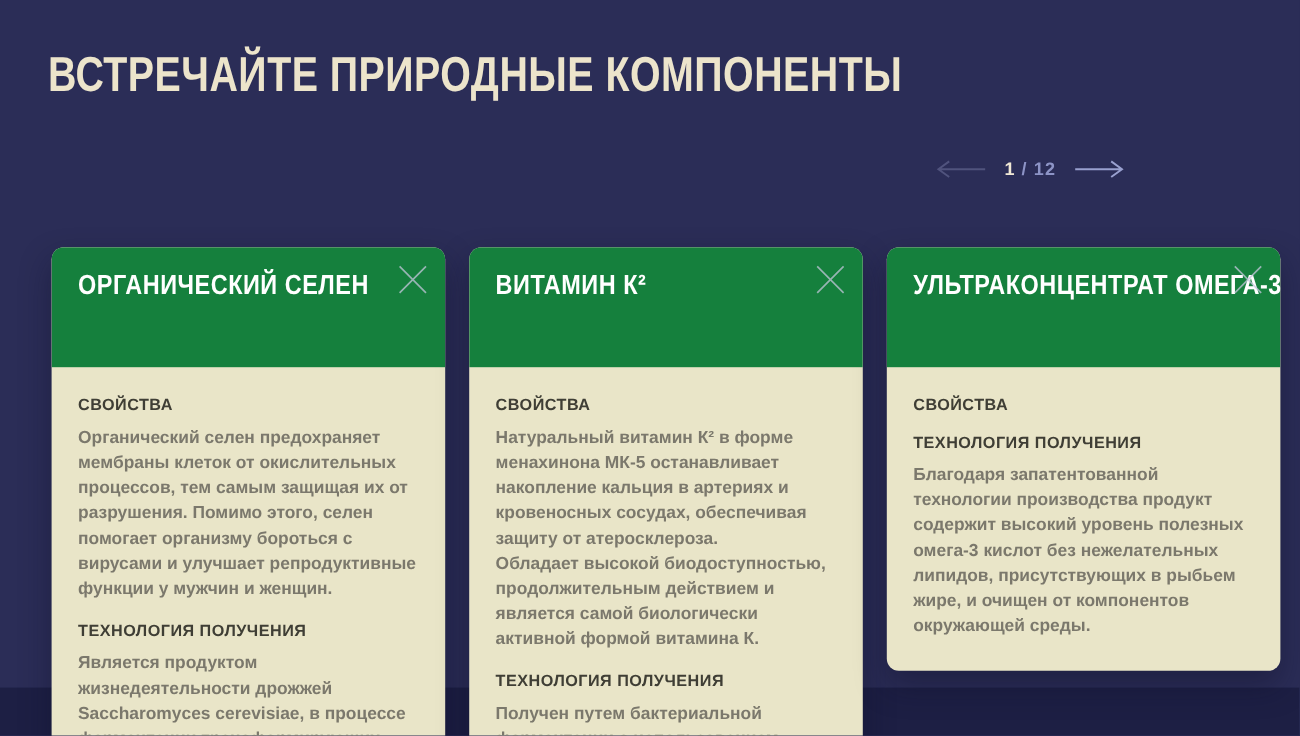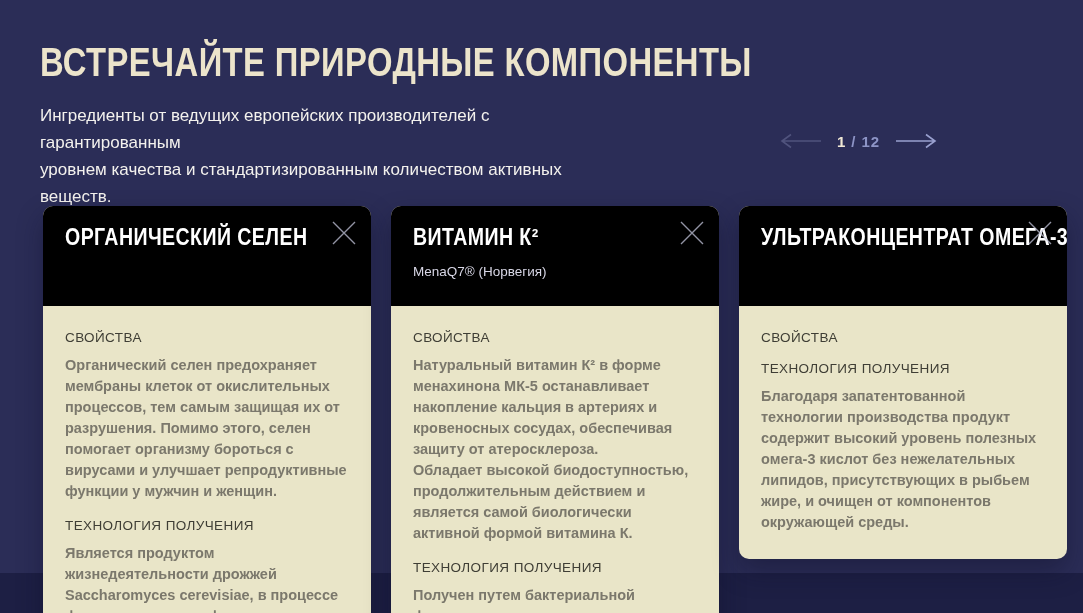--- a/index.html
+++ b/index.html
@@ -42,57 +42,55 @@
   .cards {
     position: absolute; left: 43px; top: 206px;
     display: flex; gap: 20px; align-items: flex-start; z-index: 1;
   }
   .card {
     width: 328px; border-radius: 10px; overflow: hidden;
     box-shadow: 0 12px 26px rgba(12, 14, 38, 0.38);
     background: #e9e5c8;
   }
   .card-header {
-    position: relative; height: 100px; background: #000000;
+    position: relative; height: 100px; background: #15803d;
     padding: 18px 50px 0 22px;
   }
   .card-title {
     font-size: 23px; font-weight: 700; color: #ffffff;
     letter-spacing: 0.5px; white-space: nowrap;
     transform: scaleX(0.85); transform-origin: left center;
   }
   .card-brand {
     margin-top: 13px; font-size: 13.5px; color: #d8d7e6;
   }
   .close-btn {
     position: absolute; top: 12px; right: 12px; width: 30px; height: 30px;
     background: none; border: none; cursor: pointer; padding: 2px;
     opacity: 0.75;
   }
   .close-btn svg { stroke: #c3c6db; }
   .card-body { padding: 24px 22px 26px 22px; }
   .section-label {
-    font-size: 13.5px; font-weight: 400; color: #3f3e35; letter-spacing: 0.4px;
+    font-size: 13.5px; font-weight: 700; color: #3f3e35; letter-spacing: 0.4px;
   }
   .section-label.tech { margin-top: 16px; }
   .section-text {
     margin-top: 10px; font-size: 14.5px; line-height: 21px; color: #7b786c;
     white-space: pre-line;
     font-weight: bold;
   }
 </style>
 </head>
 <body>
 
 <div class="page">
 
   <h1 class="page-title">ВСТРЕЧАЙТЕ ПРИРОДНЫЕ КОМПОНЕНТЫ</h1>
 
-  <p class="page-subtitle">Ингредиенты от ведущих европейских производителей с гарантированным
-уровнем качества и стандартизированным количеством активных веществ.</p>
 
   <div class="pagination">
     <button class="nav-btn prev">
       <svg width="42" height="18" viewBox="0 0 42 18" fill="none" stroke-width="1.6">
         <path d="M41 9 H2 M11 2.5 L2 9 L11 15.5"></path>
       </svg>
     </button>
     <div class="counter">
       <span class="cur">1</span>
       <span class="sep">/</span>
@@ -120,21 +118,20 @@
         <h3 class="section-label">СВОЙСТВА</h3>
         <p class="section-text">Органический селен предохраняет мембраны клеток от окислительных процессов, тем самым защищая их от разрушения. Помимо этого, селен помогает организму бороться с вирусами и улучшает репродуктивные функции у мужчин и женщин.</p>
         <h3 class="section-label tech">ТЕХНОЛОГИЯ ПОЛУЧЕНИЯ</h3>
         <p class="section-text">Является продуктом жизнедеятельности дрожжей Saccharomyces cerevisiae, в процессе ферментации трансформирующих неорганический селен в органически связанный селенометионин, обладающий лучшей усвояемостью.</p>
       </div>
     </article>
 
     <article class="card">
       <header class="card-header">
         <h2 class="card-title">ВИТАМИН К²</h2>
-        <div class="card-brand">MenaQ7® (Норвегия)</div>
         <button class="close-btn">
           <svg width="26" height="26" viewBox="0 0 26 26" fill="none" stroke-width="1.4">
             <path d="M2 2 L24 24 M24 2 L2 24"></path>
           </svg>
         </button>
       </header>
       <div class="card-body">
         <h3 class="section-label">СВОЙСТВА</h3>
         <p class="section-text">Натуральный витамин К² в форме менахинона МК-5 останавливает накопление кальция в артериях и кровеносных сосудах, обеспечивая защиту от атеросклероза.
 Обладает высокой биодоступностью, продолжительным действием и является самой биологически активной формой витамина К.</p>

